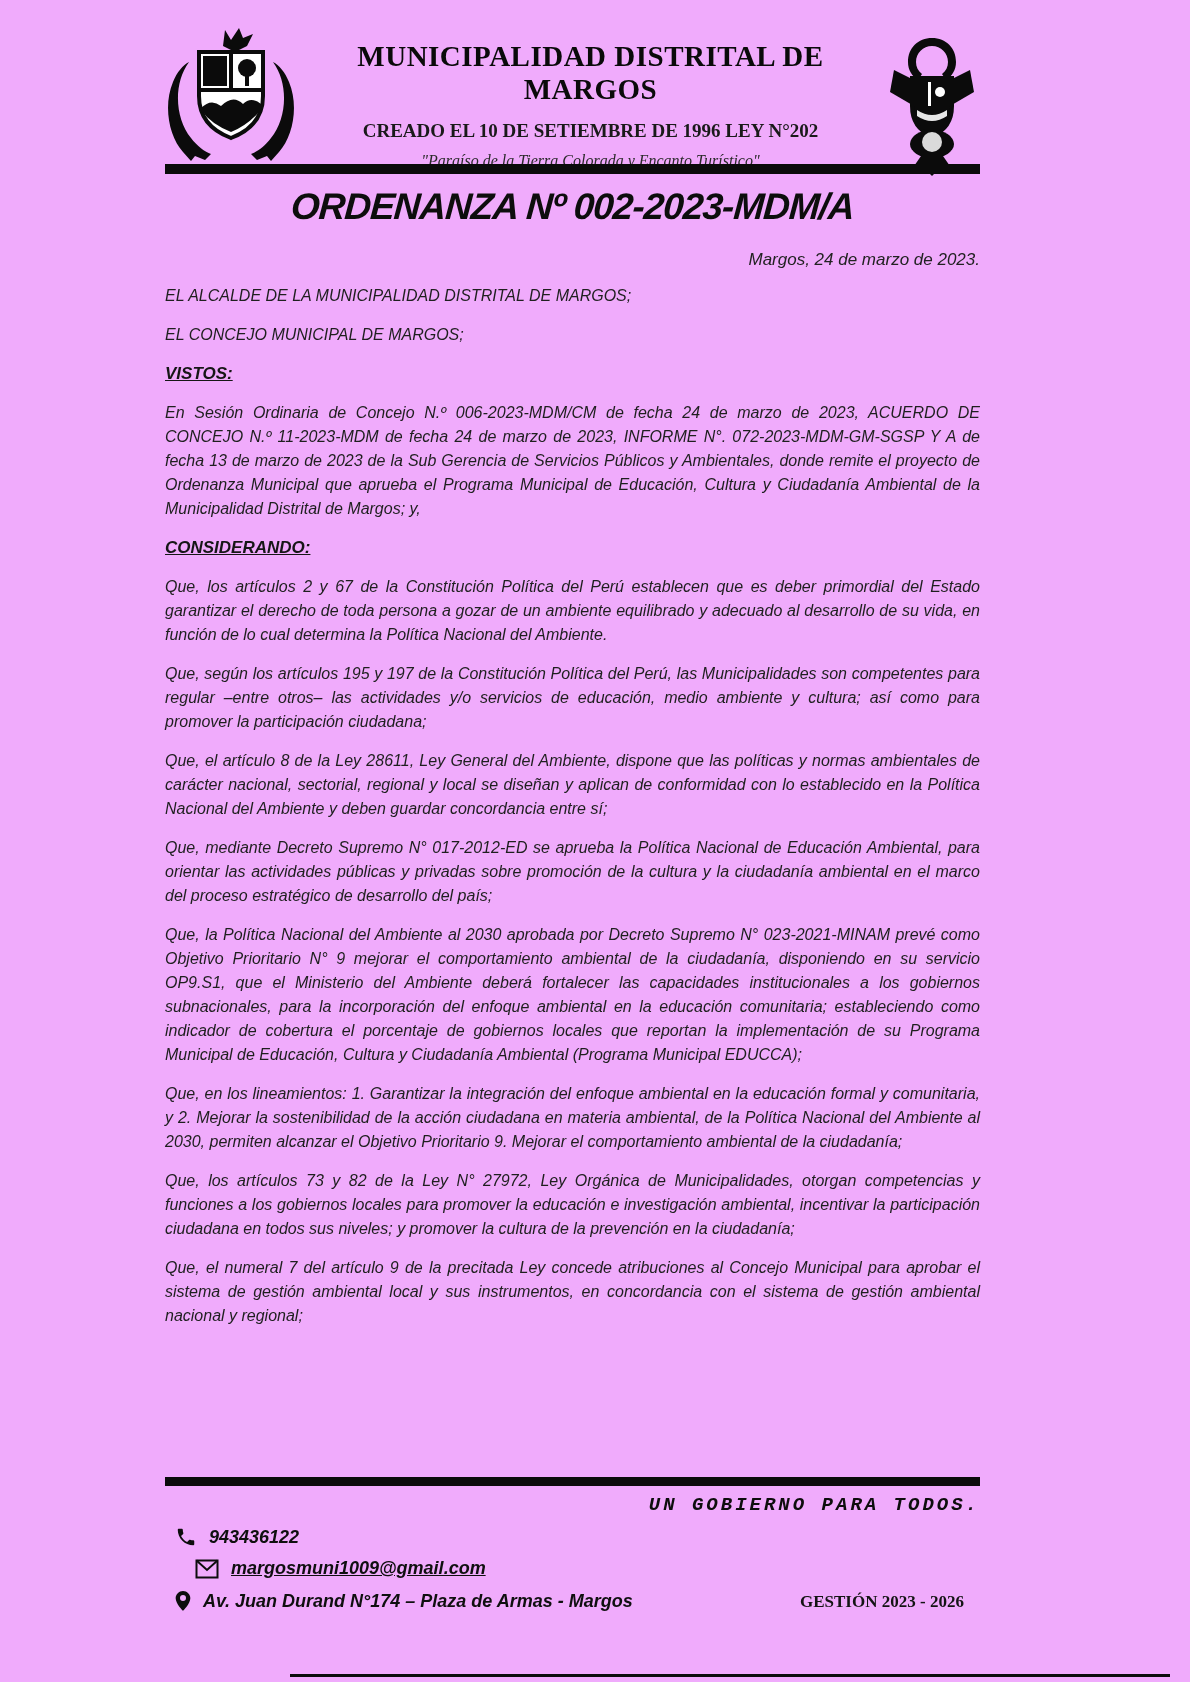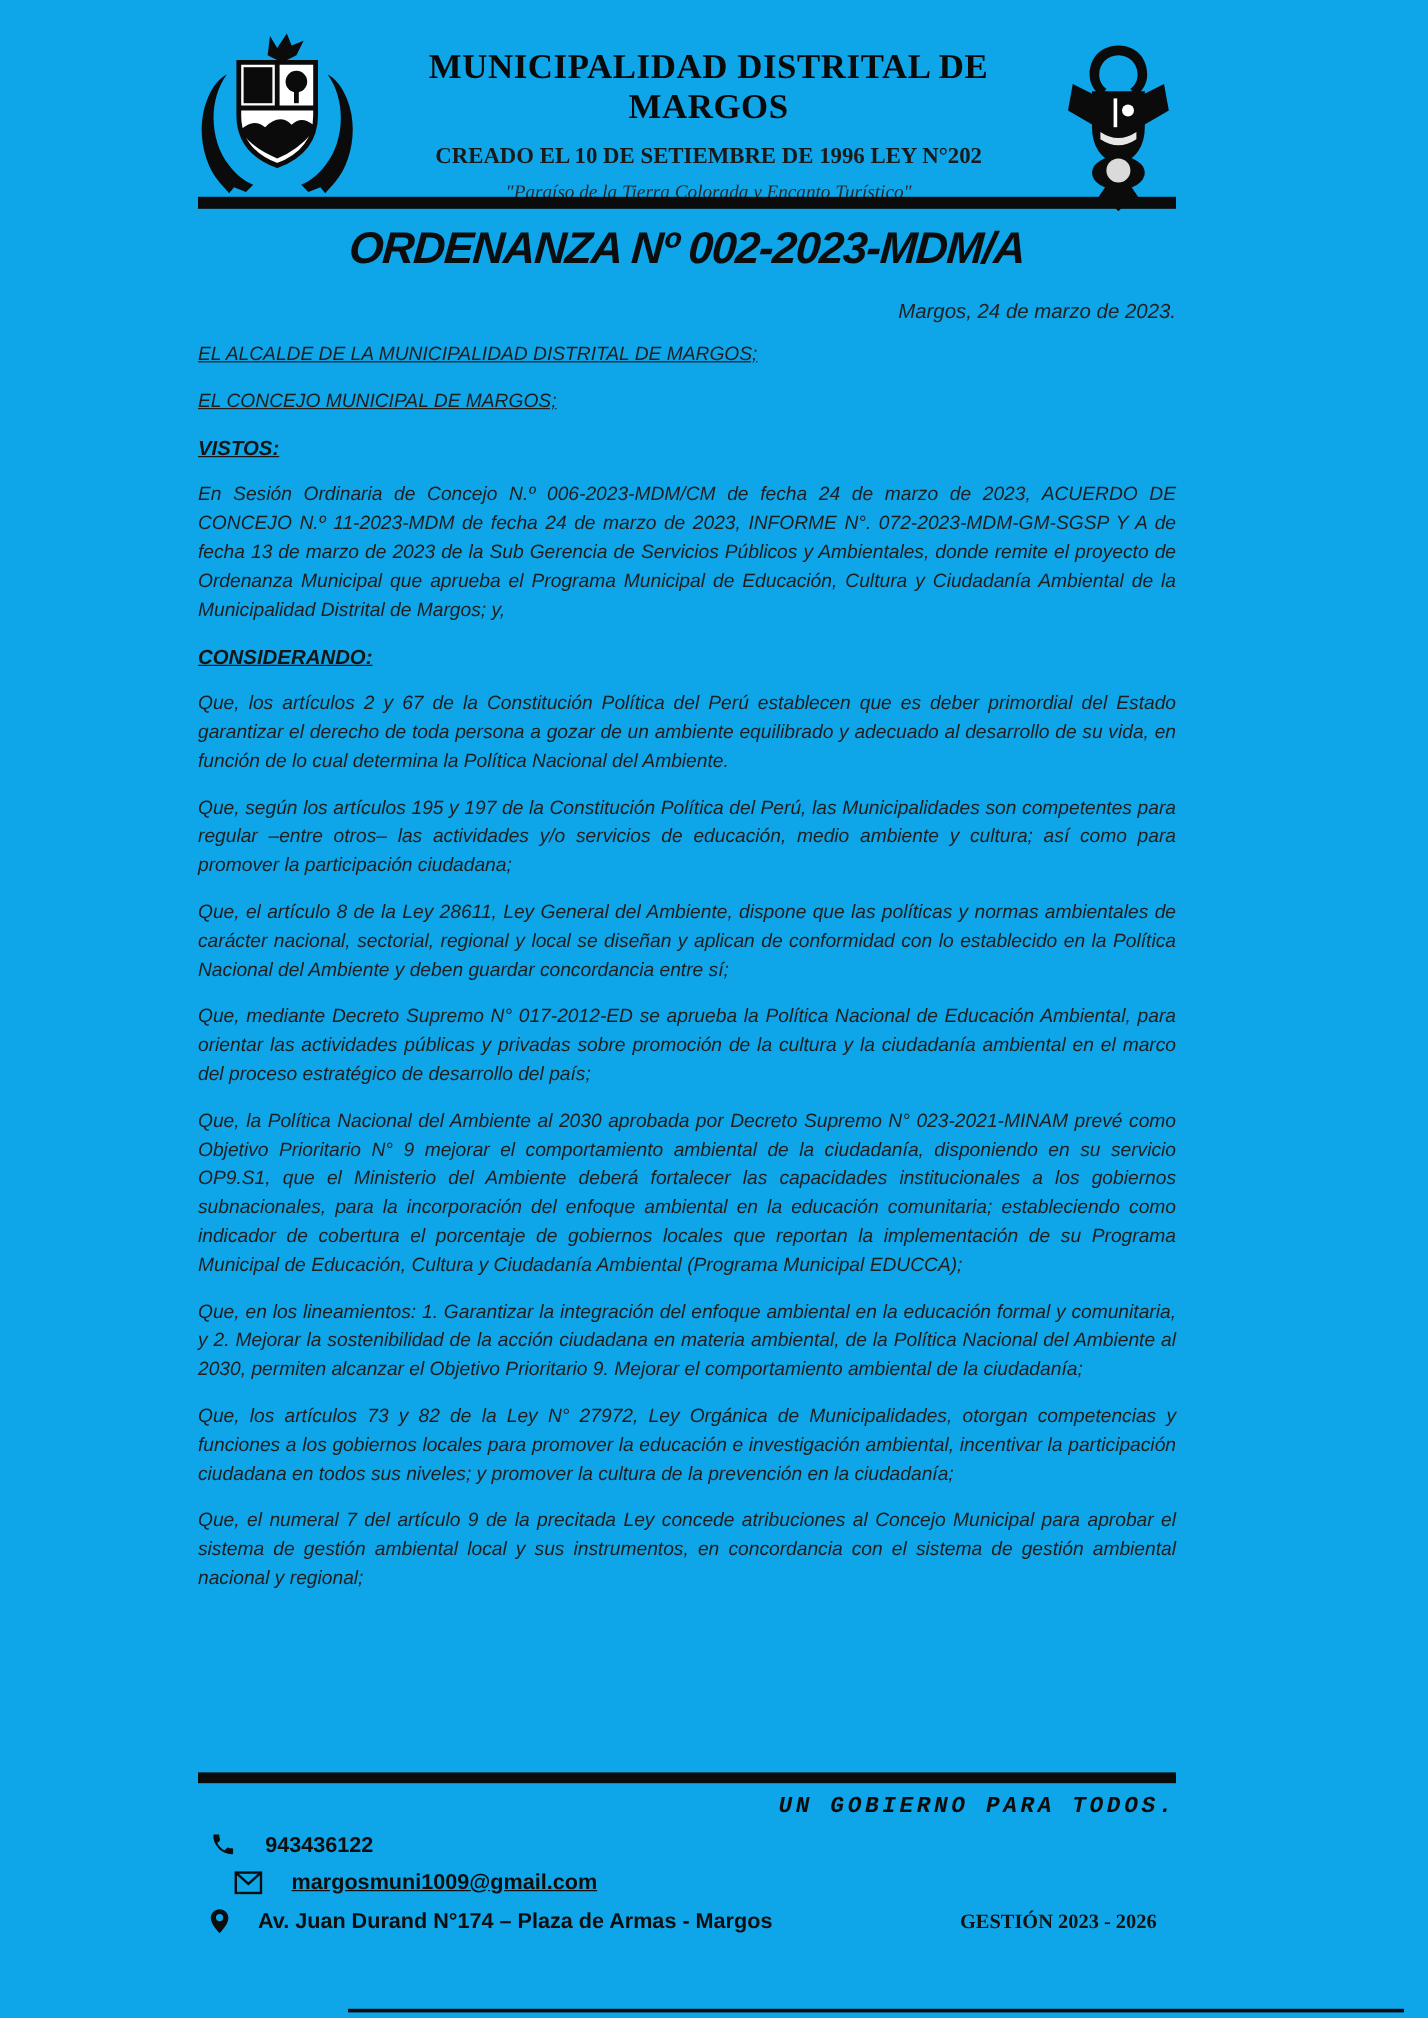--- a/index.html
+++ b/index.html
@@ -1,21 +1,21 @@
 <!DOCTYPE html>
 <html><head>
 <meta charset="utf-8">
 <style>
   html, body { margin: 0; padding: 0; background: #e8e8e8; }
   .page {
     position: relative;
     width: 1190px;
     height: 1682px;
     margin: 0 auto;
-    background: #0ea5e9;
+    background: #f0abfc;
     color: #1b1b1b;
     font-family: "Liberation Sans", sans-serif;
     overflow: hidden;
   }
   .content { position: absolute; left: 165px; width: 815px; }
 
   
   .header { top: 26px; height: 138px; display: flex; align-items: flex-start; }
   .crest-left  { width: 132px; height: 136px; flex: 0 0 auto; }
   .crest-right { width: 96px;  height: 142px; flex: 0 0 auto; margin-top: 10px; }
@@ -40,36 +40,36 @@
   .doc-title {
     font-style: italic; font-weight: bold; font-size: 37px;
     letter-spacing: -1px; color: #0d0d0d;
     transform: skewX(-4deg); display: inline-block;
   }
   .dateline { top: 250px; text-align: right; font-style: italic; font-size: 17px; color: #222; }
 
   
   .body-text { top: 284px; font-style: italic; font-size: 16px; line-height: 24px; color: #1f1f1f; }
   .body-text p { margin: 0 0 15px 0; text-align: justify; }
-  .opening-line { text-align: right; text-decoration: underline; }
+  .opening-line { text-align: right; }
   .section-heading {
     font-weight: bold; text-decoration: underline;
     margin: 0 0 15px 0; text-align: left !important;
     font-size: 17px; color: #161616;
   }
 
   
   .footer-bar { top: 1477px; height: 9px; background: #0b0b0b; }
   .slogan {
     top: 1494px; text-align: right;
     font-family: "Liberation Mono", monospace;
     font-weight: bold; font-style: italic; font-size: 19px;
     letter-spacing: 3px; color: #0d0d0d;
   }
-  .contact { position: absolute; left: 175px; display: flex; align-items: center; gap: 24px; }
+  .contact { position: absolute; left: 175px; display: flex; align-items: center; gap: 12px; font-style: italic; }
   .contact .txt { font-weight: bold; font-size: 18px; color: #0f0f0f; }
   .contact-phone { top: 1526px; }
   .contact-email { top: 1558px; padding-left: 20px; }
   .contact-email .txt a { color: #0f0f0f; text-decoration: underline; }
   .contact-address { top: 1590px; }
   .gestion {
     position: absolute; left: 800px; top: 1592px; width: 180px;
     font-family: "Liberation Serif", serif; font-weight: bold;
     font-size: 17px; color: #141414; 
   }

